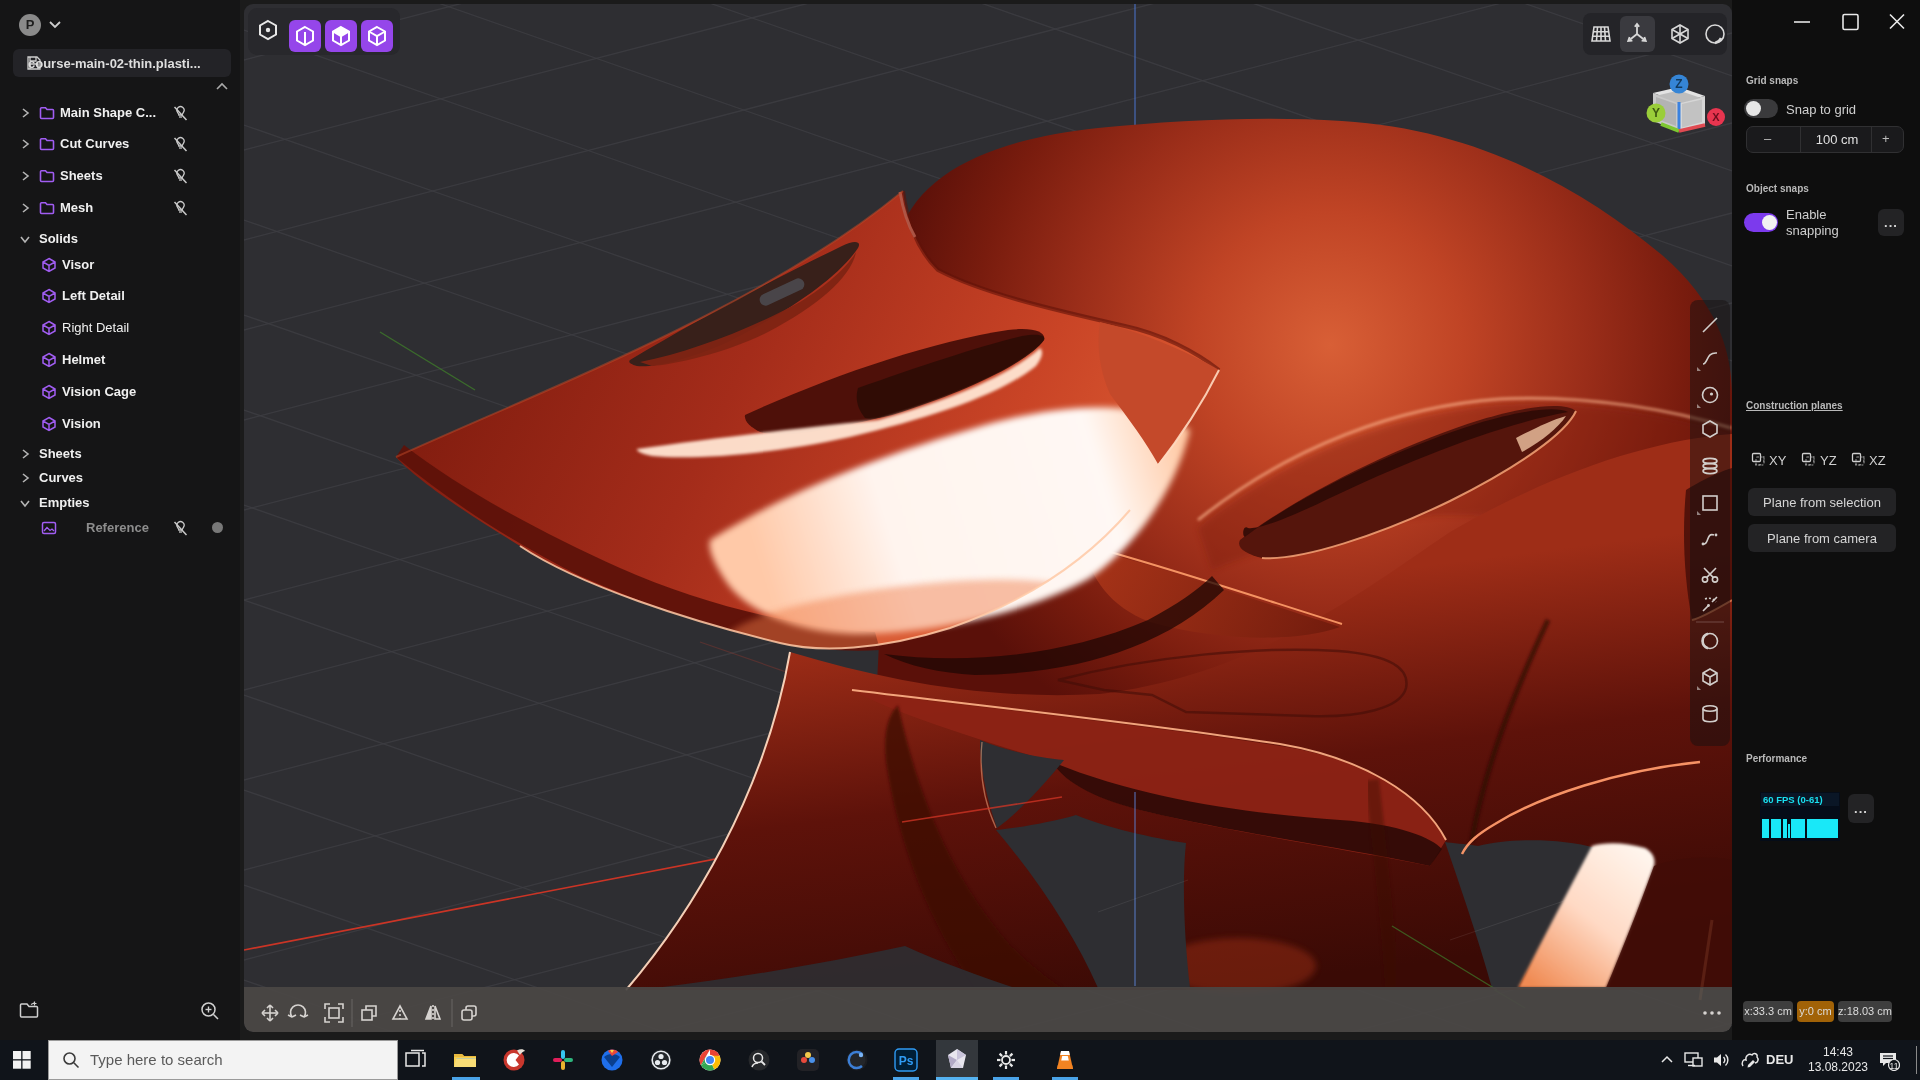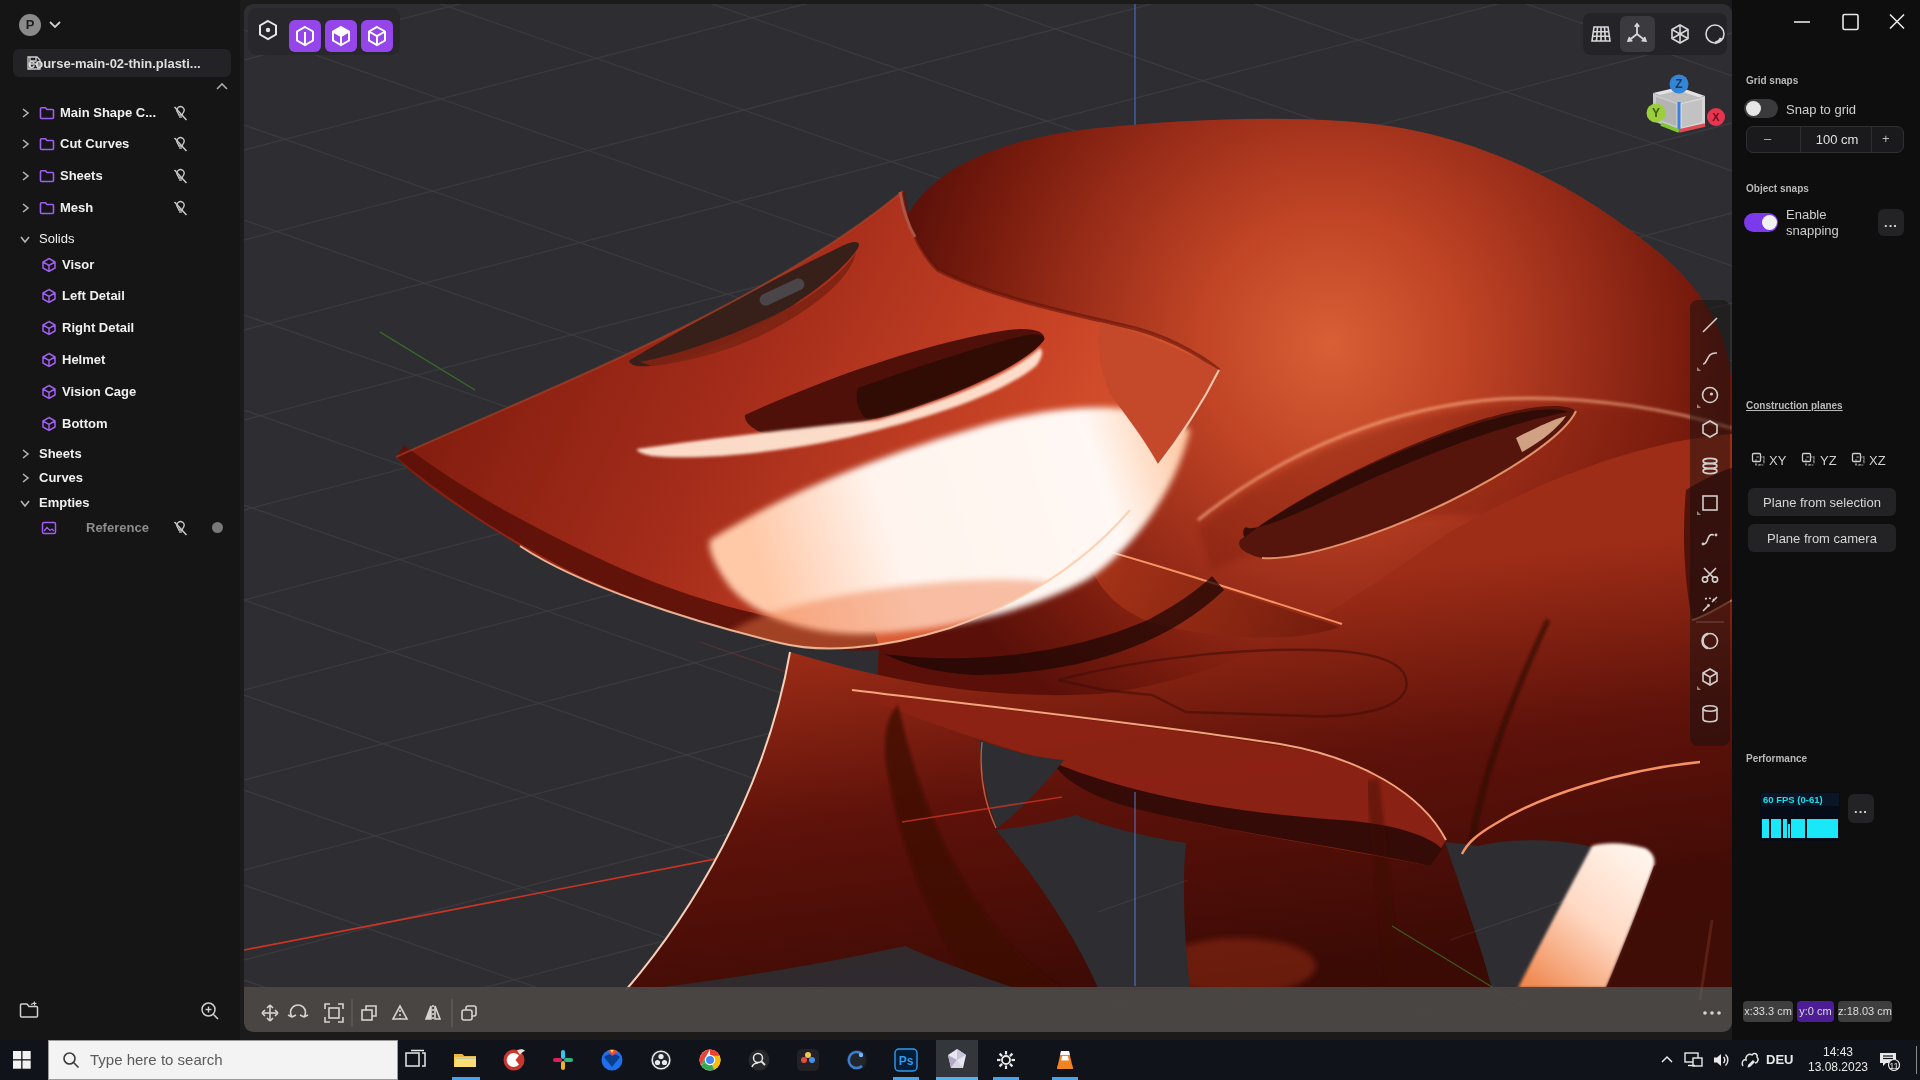--- a/index.html
+++ b/index.html
@@ -412,45 +412,45 @@
     </svg>
 <div class="abs" style="left:60px;top:200px;color:#f0f0f0;font-size:13px;font-weight:bold;">Mesh</div>
 <svg class="abs" style="left:172px;top:200px;" width="17" height="17" viewBox="0 0 17 17">
       <path d="M 5.5,7.2 A 3.6,3.6 0 1 1 11.5,7.2 C 11,8.2 10.2,8.8 10.2,10 L 6.8,10 C 6.8,8.8 6,8.2 5.5,7.2 Z" stroke="#c9c9c9" stroke-width="1.3" fill="none"></path>
       <line x1="7" y1="12" x2="10" y2="12" stroke="#c9c9c9" stroke-width="1.3"></line>
       <line x1="2.5" y1="2" x2="14.5" y2="15" stroke="#c9c9c9" stroke-width="1.5"></line>
     </svg>
 <svg class="abs" style="left:19px;top:234px;" width="12" height="10">
       <path d="M 2,3 L 6,8 L 10,3" stroke="#b5b5b5" stroke-width="1.6" fill="none"></path>
     </svg>
-<div class="abs" style="left:39px;top:231px;color:#f0f0f0;font-size:13px;font-weight:normal;">Solids</div>
+<div class="abs" style="left:39px;top:231px;color:#f0f0f0;font-size:13px;font-weight:bold;">Solids</div>
 <svg class="abs" style="left:41px;top:257px;" width="16" height="16" viewBox="0 0 16 16">
       <path d="M 8,1.5 L 14,5 L 14,11 L 8,14.5 L 2,11 L 2,5 Z M 2,5 L 8,8.5 L 14,5 M 8,8.5 L 8,14.5" stroke="#a15df2" stroke-width="1.5" fill="none"></path>
     </svg>
 <div class="abs" style="left:62px;top:257px;color:#f0f0f0;font-size:13px;font-weight:bold;">Visor</div>
 <svg class="abs" style="left:41px;top:288px;" width="16" height="16" viewBox="0 0 16 16">
       <path d="M 8,1.5 L 14,5 L 14,11 L 8,14.5 L 2,11 L 2,5 Z M 2,5 L 8,8.5 L 14,5 M 8,8.5 L 8,14.5" stroke="#a15df2" stroke-width="1.5" fill="none"></path>
     </svg>
 <div class="abs" style="left:62px;top:288px;color:#f0f0f0;font-size:13px;font-weight:bold;">Left Detail</div>
 <svg class="abs" style="left:41px;top:320px;" width="16" height="16" viewBox="0 0 16 16">
       <path d="M 8,1.5 L 14,5 L 14,11 L 8,14.5 L 2,11 L 2,5 Z M 2,5 L 8,8.5 L 14,5 M 8,8.5 L 8,14.5" stroke="#a15df2" stroke-width="1.5" fill="none"></path>
     </svg>
-<div class="abs" style="left:62px;top:320px;color:#f0f0f0;font-size:13px;font-weight:bold;">Right Detail</div>
+<div class="abs" style="left:62px;top:320px;color:#f0f0f0;font-size:13px;font-weight:normal;">Right Detail</div>
 <svg class="abs" style="left:41px;top:352px;" width="16" height="16" viewBox="0 0 16 16">
       <path d="M 8,1.5 L 14,5 L 14,11 L 8,14.5 L 2,11 L 2,5 Z M 2,5 L 8,8.5 L 14,5 M 8,8.5 L 8,14.5" stroke="#a15df2" stroke-width="1.5" fill="none"></path>
     </svg>
 <div class="abs" style="left:62px;top:352px;color:#f0f0f0;font-size:13px;font-weight:bold;">Helmet</div>
 <svg class="abs" style="left:41px;top:384px;" width="16" height="16" viewBox="0 0 16 16">
       <path d="M 8,1.5 L 14,5 L 14,11 L 8,14.5 L 2,11 L 2,5 Z M 2,5 L 8,8.5 L 14,5 M 8,8.5 L 8,14.5" stroke="#a15df2" stroke-width="1.5" fill="none"></path>
     </svg>
 <div class="abs" style="left:62px;top:384px;color:#f0f0f0;font-size:13px;font-weight:bold;">Vision Cage</div>
 <svg class="abs" style="left:41px;top:416px;" width="16" height="16" viewBox="0 0 16 16">
       <path d="M 8,1.5 L 14,5 L 14,11 L 8,14.5 L 2,11 L 2,5 Z M 2,5 L 8,8.5 L 14,5 M 8,8.5 L 8,14.5" stroke="#a15df2" stroke-width="1.5" fill="none"></path>
     </svg>
-<div class="abs" style="left:62px;top:416px;color:#f0f0f0;font-size:13px;font-weight:bold;">Bottom</div>
+<div class="abs" style="left:62px;top:416px;color:#f0f0f0;font-size:13px;font-weight:bold;">Vision</div>
 <svg class="abs" style="left:20px;top:448px;" width="10" height="12">
       <path d="M 3,2 L 8,6 L 3,10" stroke="#b5b5b5" stroke-width="1.6" fill="none"></path>
     </svg>
 <div class="abs" style="left:39px;top:446px;color:#f0f0f0;font-size:13px;font-weight:bold;">Sheets</div>
 <svg class="abs" style="left:20px;top:472px;" width="10" height="12">
       <path d="M 3,2 L 8,6 L 3,10" stroke="#b5b5b5" stroke-width="1.6" fill="none"></path>
     </svg>
 <div class="abs" style="left:39px;top:470px;color:#f0f0f0;font-size:13px;font-weight:bold;">Curves</div>
 <svg class="abs" style="left:19px;top:498px;" width="12" height="10">
       <path d="M 2,3 L 6,8 L 10,3" stroke="#b5b5b5" stroke-width="1.6" fill="none"></path>
@@ -527,21 +527,21 @@
       <text x="3" y="11" font-size="9.5" font-weight="bold" fill="#19e0f0" font-family="Liberation Sans">60 FPS (0-61)</text>
       <rect x="2" y="27" width="7" height="19" fill="#19e8f8"></rect>
       <rect x="11" y="27" width="10" height="19" fill="#19e8f8"></rect>
       <rect x="23" y="27" width="4" height="19" fill="#19e8f8"></rect>
       <rect x="28" y="32" width="2" height="14" fill="#19e8f8"></rect>
       <rect x="31" y="27" width="14" height="19" fill="#19e8f8"></rect>
       <rect x="47" y="27" width="31" height="19" fill="#19e8f8"></rect>
     </svg>
 <div class="abs btn" style="left:116px;top:794px;width:26px;height:29px;font-weight:bold;letter-spacing:1px;">...</div>
 <div class="abs" style="left:11px;top:1001px;width:50px;height:21px;background:#3e3e3e;border-radius:4px;color:#dcdcdc;font-size:11px;text-align:center;line-height:21px;">x:33.3 cm</div>
-<div class="abs" style="left:65px;top:1001px;width:37px;height:21px;background:#4c1d95;border-radius:4px;color:#dcdcdc;font-size:11px;text-align:center;line-height:21px;">y:0 cm</div>
+<div class="abs" style="left:65px;top:1001px;width:37px;height:21px;background:#a16207;border-radius:4px;color:#dcdcdc;font-size:11px;text-align:center;line-height:21px;">y:0 cm</div>
 <div class="abs" style="left:106px;top:1001px;width:54px;height:21px;background:#3e3e3e;border-radius:4px;color:#dcdcdc;font-size:11px;text-align:center;line-height:21px;">z:18.03 cm</div>
 </div>
 <div id="taskbar">
 <svg class="abs" style="left:13px;top:11px;" width="18" height="18" viewBox="0 0 18 18">
       <rect x="0" y="0" width="8.2" height="8.2" fill="#f2f2f2"></rect>
       <rect x="9.5" y="0" width="8.2" height="8.2" fill="#f2f2f2"></rect>
       <rect x="0" y="9.5" width="8.2" height="8.2" fill="#f2f2f2"></rect>
       <rect x="9.5" y="9.5" width="8.2" height="8.2" fill="#f2f2f2"></rect>
     </svg>
 <div class="abs" style="left:48px;top:0;width:350px;height:40px;background:#f3f3f3;border:1px solid #9a9a9a;"></div>

